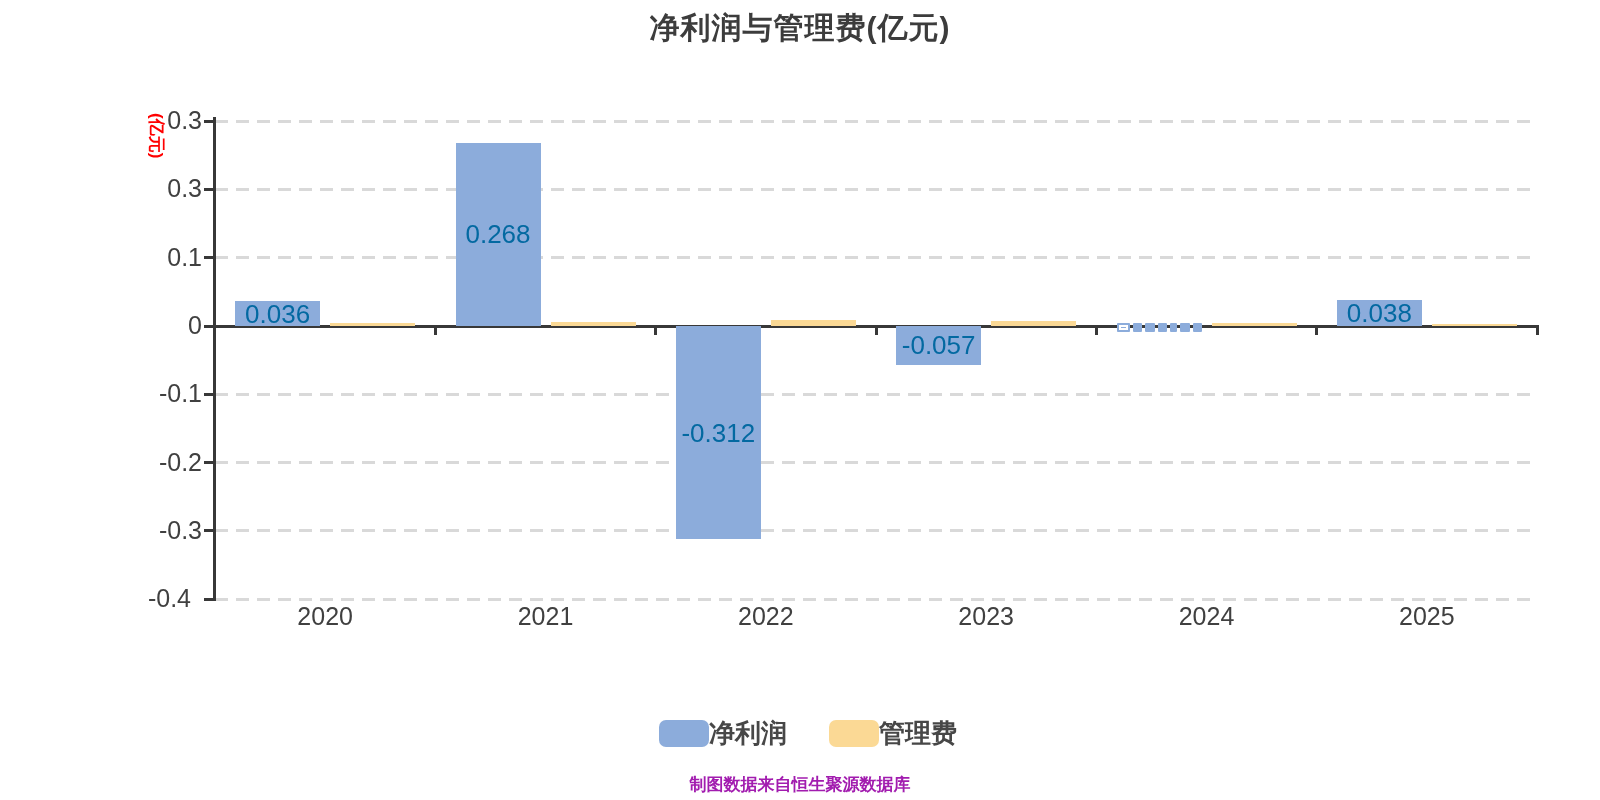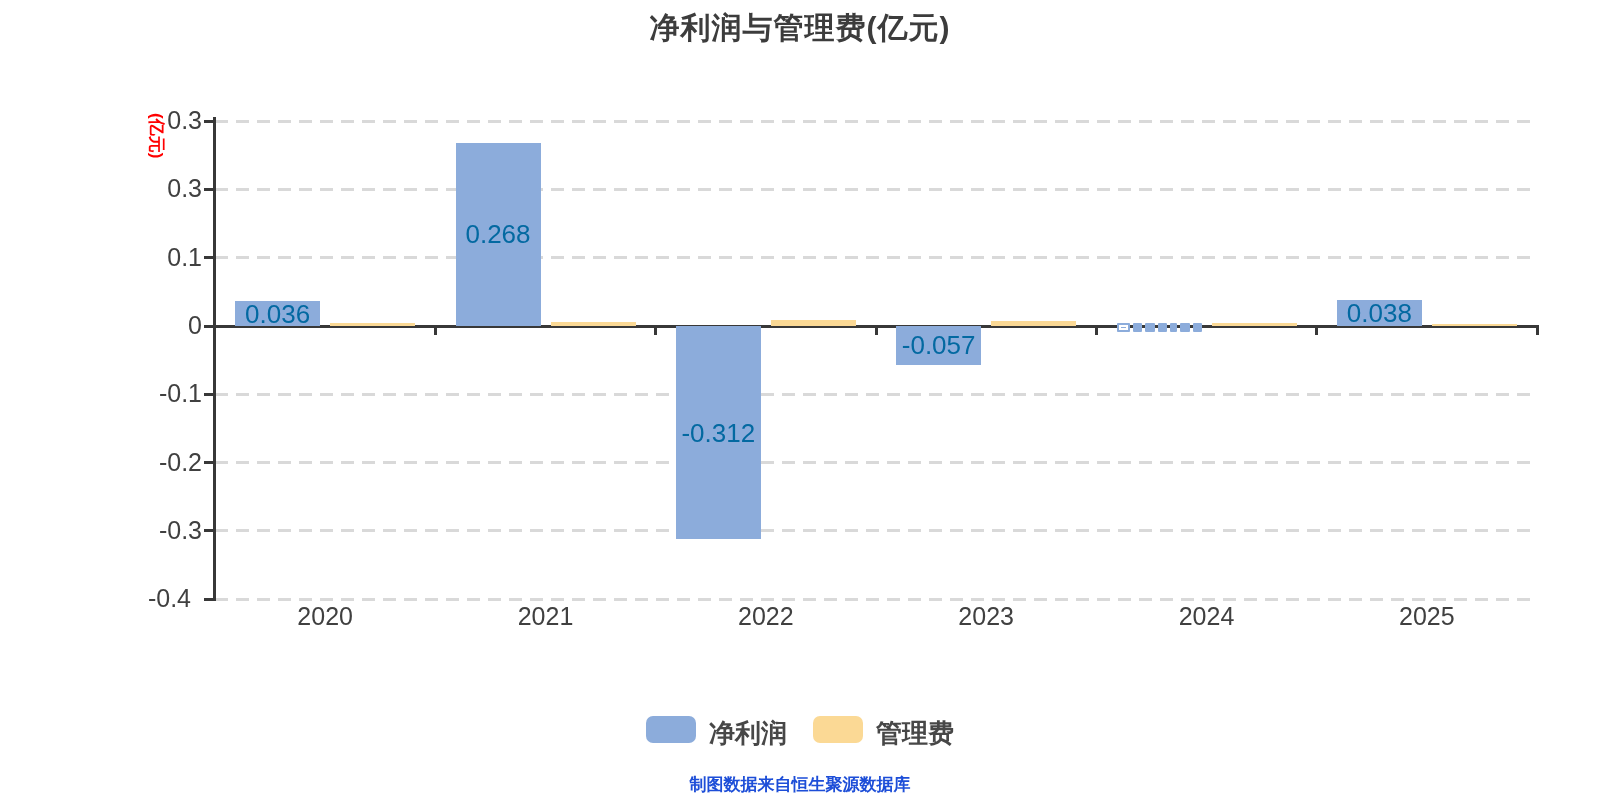--- a/index.html
+++ b/index.html
@@ -45,26 +45,26 @@
   .garbled{position:absolute;display:flex;align-items:center;gap:3px;}
   .garbled span{display:block;height:9px;background:#8cacdb;border-radius:1px;}
   .garbled span.hollow{
     background:#8cacdb;
     box-shadow:inset 0 0 0 2px #8cacdb, inset 0 0 0 4px #ffffff;
   }
   .legend{
     position:absolute;left:0;top:716px;width:1600px;
     display:flex;justify-content:center;align-items:center;gap:26px;
   }
-  .legend-item{display:flex;align-items:flex-start;gap:13px;}
+  .legend-item{display:flex;align-items:center;margin-left:16px;}
   .legend-swatch{width:50px;height:27px;border-radius:7px;}
   .legend-label{font-size:26px;font-weight:bold;color:#474747;}
   .footer-note{
     position:absolute;left:0;top:773px;width:1600px;
-    text-align:center;font-size:17px;font-weight:bold;color:#1d4ed8;
+    text-align:center;font-size:17px;font-weight:bold;color:#a21caf;
   }
 </style>
 </head>
 <body>
 
 <div class="chart-root">
   <div class="chart-title">净利润与管理费(亿元)</div>
   <div class="y-axis-unit">(亿元)</div>
 
   <div class="plot" id="plot">

